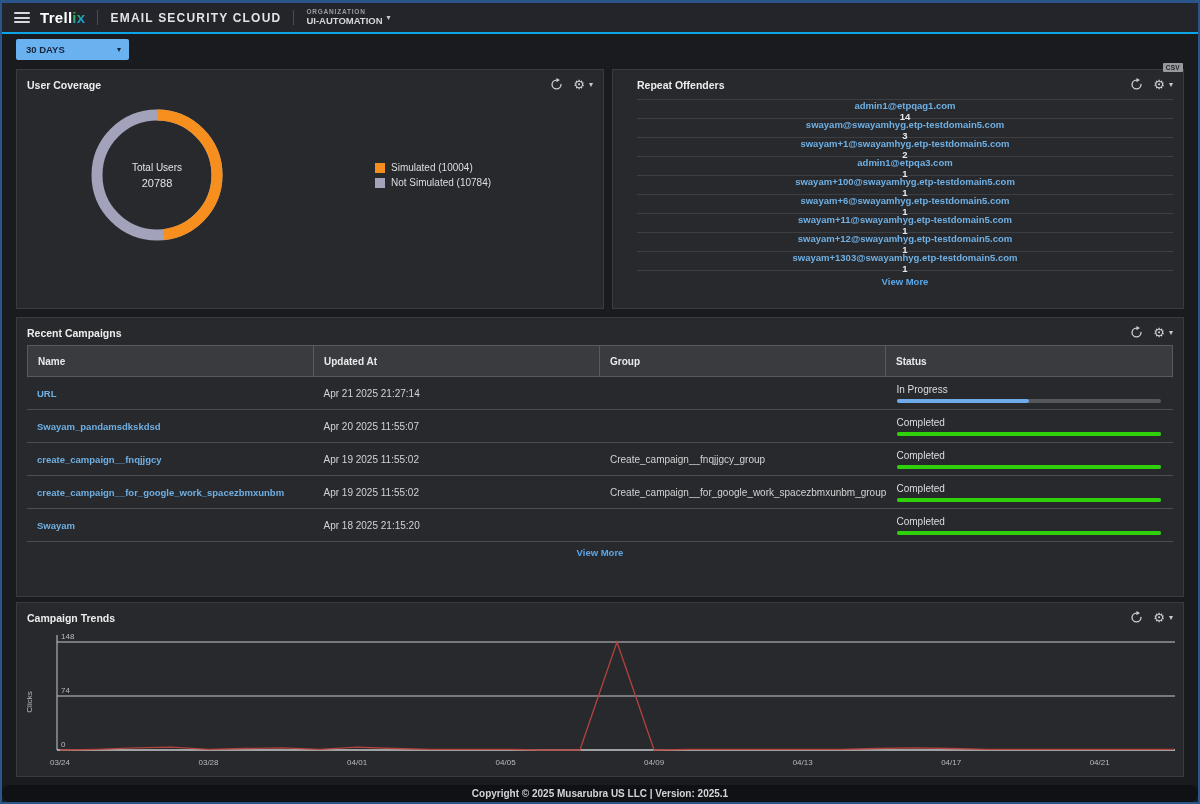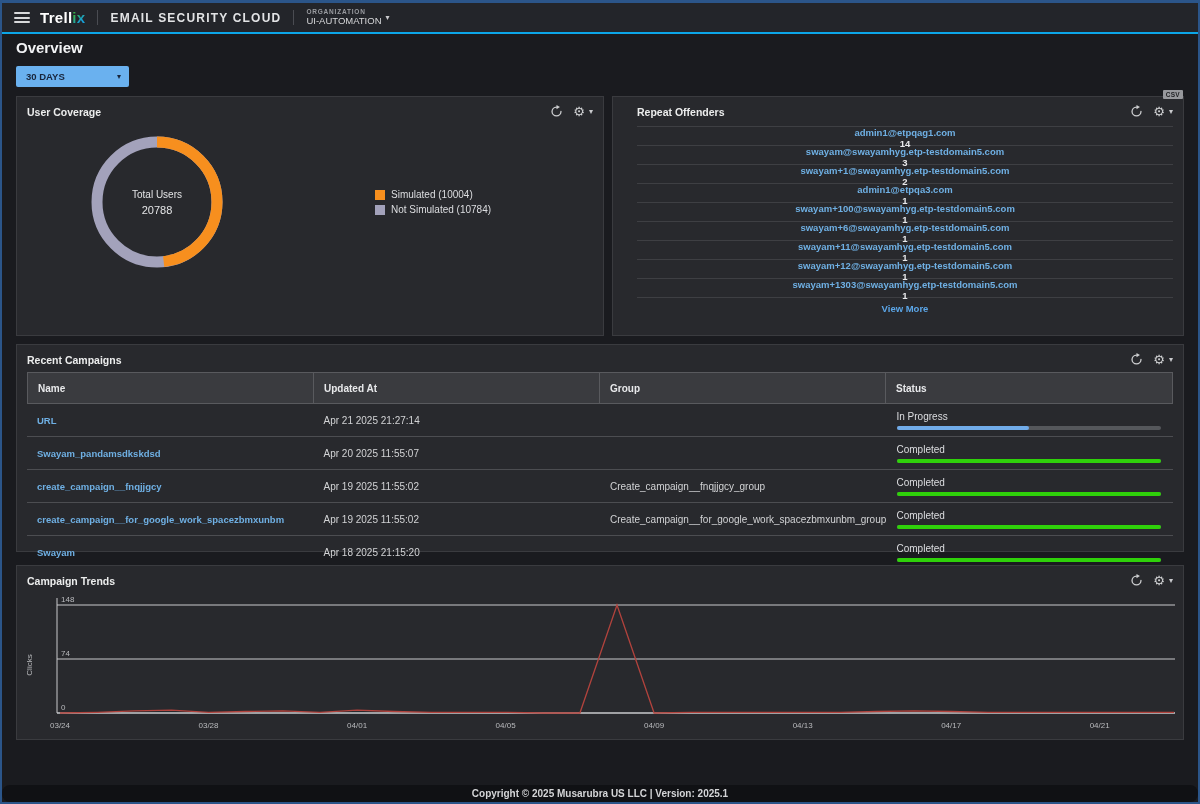--- a/index.html
+++ b/index.html
@@ -14,21 +14,21 @@
   .topbar { height:29px; background:#23252a; display:flex; align-items:center; padding:0 10px 0 12px; flex:0 0 auto; }
   .accent-line { height:2px; background:#0ca6e8; flex:0 0 auto; }
   .hamburger { width:16px; display:flex; flex-direction:column; gap:2.5px; cursor:pointer; margin-right:10px; }
   .hamburger span { display:block; height:2px; background:#d8d9db; border-radius:1px; }
   .logo { font-size:15px; font-weight:700; letter-spacing:.3px; color:#fff; }
   .logo .logo-x { color:#37b14c; background:linear-gradient(135deg,#37b14c 30%,#18a0d8 70%); -webkit-background-clip:text; background-clip:text; -webkit-text-fill-color:transparent; }
   .tb-divider { width:1px; height:15px; background:#4a4c52; margin:0 12px; }
   .product-name { font-size:12px; letter-spacing:1.2px; font-weight:600; color:#e2e3e5; }
   .org-block { display:flex; flex-direction:column; line-height:1.15; cursor:pointer; }
   .org-label { font-size:6.5px; letter-spacing:.8px; color:#9a9ca1; font-weight:700; }
-  .org-value { font-size:9.5px; color:#d6d7d9; font-weight:400; }
+  .org-value { font-size:9.5px; color:#d6d7d9; font-weight:700; }
   .caret { font-size:8px; color:#c9cacd; margin-left:4px; }
   
   .page { padding:5px 14px 0; flex:1 1 auto; }
   h1.page-title { font-size:15px; font-weight:700; color:#f2f3f5; margin-bottom:10px; }
   .range-btn { display:flex; align-items:center; justify-content:space-between; width:113px; height:21px; background:#6ab1ef; border:none; border-radius:2px; padding:0 8px 0 10px; font-family:inherit; font-size:9.5px; font-weight:700; color:#17243a; cursor:pointer; margin-bottom:9px; }
   .range-btn .caret { color:#17243a; }
   
   .panel { background:#28292d; border:1px solid #3a3b3f; position:relative; }
   .panel-head { display:flex; align-items:center; padding:8px 10px 6px; }
   .panel-title { font-size:10.5px; font-weight:700; color:#eceded; }
@@ -50,21 +50,21 @@
   .legend-swatch { width:10px; height:10px; flex:0 0 auto; }
   .legend-label { font-size:10px; color:#dcdde0; }
   
   .ro-panel { flex:1; height:240px;padding-left:14px; }
   .ro-list { border-top:1px solid #3e3f43; margin:2px 10px 0; }
   .ro-row { display:flex; align-items:center; justify-content:space-between; height:19px; border-bottom:1px solid #3e3f43;flex-direction:column; }
   .ro-email { font-size:9.5px; font-weight:700; color:#6fb0e4; text-decoration:none; cursor:pointer; }
   .ro-count { font-size:9.5px; font-weight:700; color:#e8e9eb; }
   .view-more { display:block; text-align:center; font-size:9.5px; font-weight:700; color:#5ba6e8; text-decoration:none; cursor:pointer; margin-top:5px; }
   
-  .rc-panel { height:208px; margin-bottom:13px; }
+  .rc-panel { height:280px; margin-bottom:5px; }
   .rc-table { margin:0 10px; }
   .rc-header { display:grid; grid-template-columns:1fr 1fr 1fr 1fr; background:#3a3b3f; border:1px solid #595a5e; height:32px; }
   .rc-header .hcell { display:flex; align-items:center; padding-left:10px; font-size:10px; font-weight:700; color:#e8e9eb; border-right:1px solid #595a5e; }
   .rc-header .hcell:last-child { border-right:none; }
   .c-row { display:grid; grid-template-columns:1fr 1fr 1fr 1fr; border-bottom:1px solid #4c4d51; height:33px; }
   .c-cell { display:flex; align-items:center; padding-left:10px; overflow:hidden; }
   .c-link { font-size:9.5px; font-weight:700; color:#6fb0e4; text-decoration:none; cursor:pointer; white-space:nowrap; }
   .c-text { font-size:10px; color:#d2d3d5; white-space:nowrap; }
   .c-status { flex-direction:column; align-items:flex-start; justify-content:center; padding-right:12px; gap:4px; }
   .status-label { font-size:10px; color:#dcdde0; }
@@ -98,21 +98,20 @@
     <div class="org-block">
       <span class="org-label">ORGANIZATION</span>
       <span class="org-value">UI-AUTOMATION</span>
     </div>
     <span class="caret">▾</span>
   </div>
 </header>
 <div class="accent-line"></div>
 
 <div class="page">
-  <h1 class="page-title">Overview</h1>
 
   <button class="range-btn">
     <span>30 DAYS</span>
     <span class="caret">▾</span>
   </button>
 
   <div class="top-row">
 
     <section class="panel uc-panel">
       <div class="panel-head">

